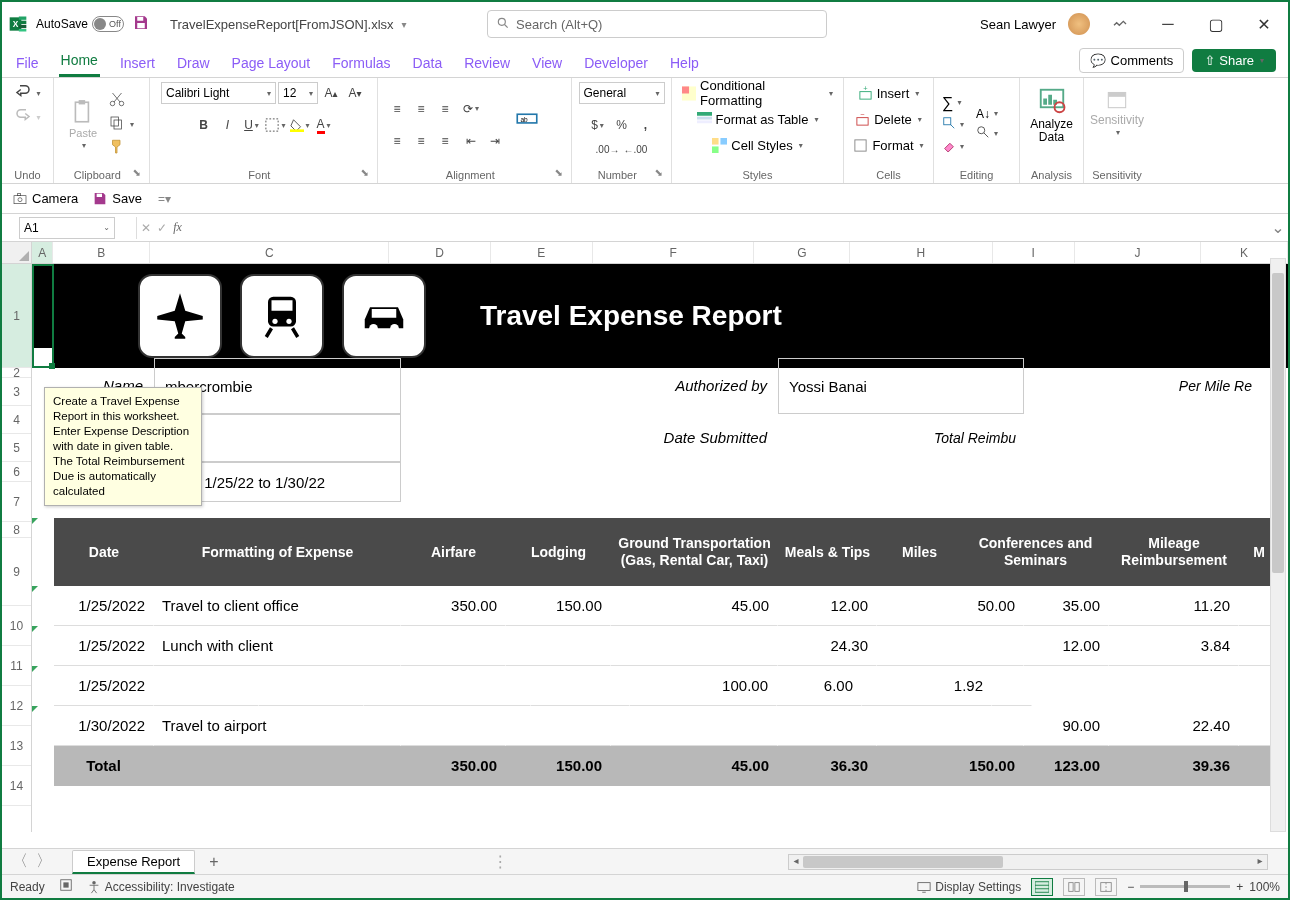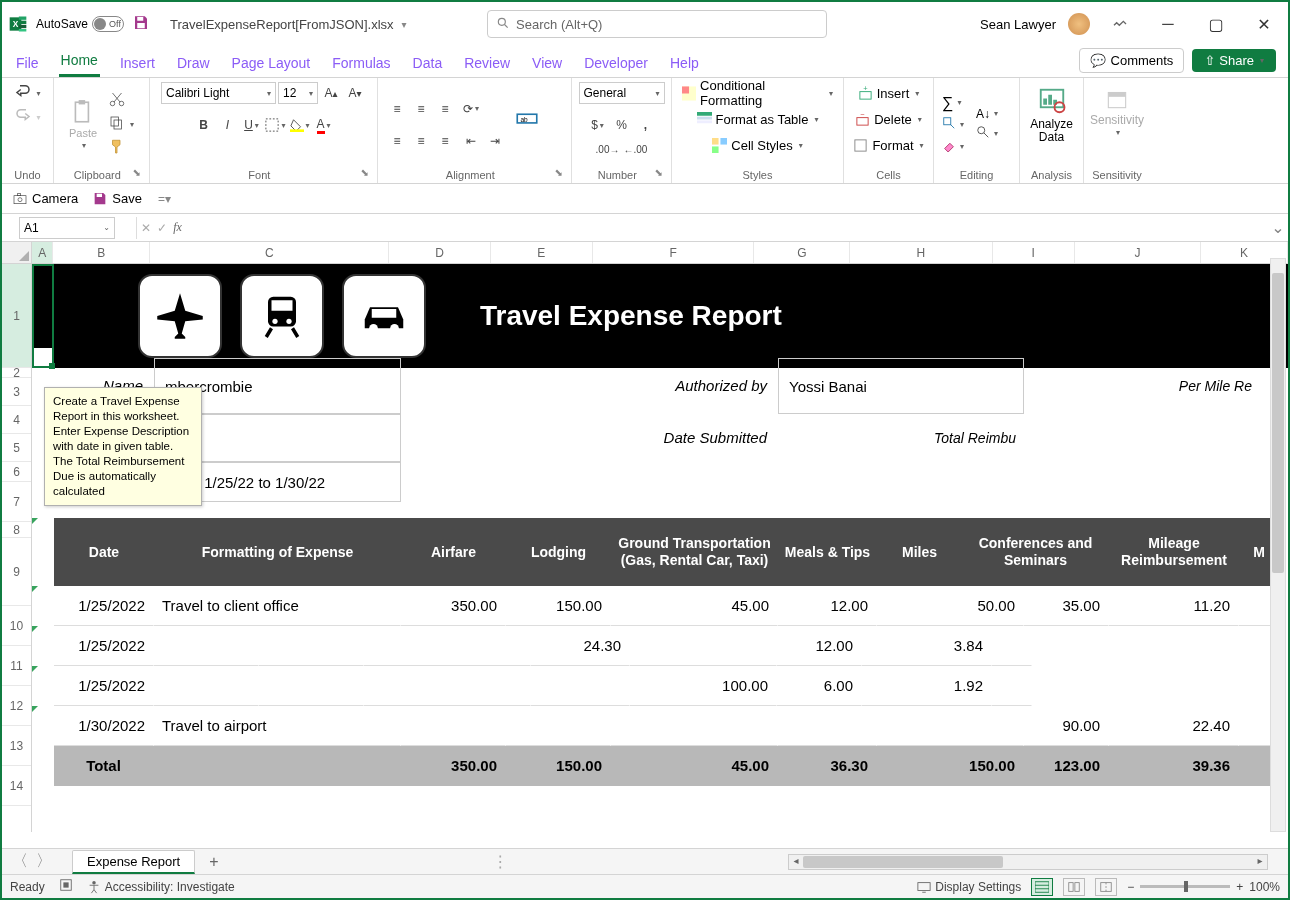--- a/index.html
+++ b/index.html
@@ -664,20 +664,21 @@
   <div class="cell tdata num" style="width:147px">50.00</div>
   <div class="cell tdata num" style="width:85px">35.00</div>
   <div class="cell tdata num" style="width:130px">11.20</div>
   <div class="cell tdata" style="width:40px"></div>
           </div>
           <div class="cellrow" style="height: 40px;">
             <div class="cell" style="width:22px;position:relative">
               <div class="tri"></div>
             </div>
   <div class="cell tdata" style="width:100px;justify-content:flex-end">1/25/2022</div>
+  <div class="cell tdata" style="width:247px">Lunch with client</div>
   <div class="cell tdata num" style="width:105px"></div>
   <div class="cell tdata num" style="width:105px"></div>
   <div class="cell tdata num" style="width:167px"></div>
   <div class="cell tdata num" style="width:99px">24.30</div>
   <div class="cell tdata num" style="width:147px"></div>
   <div class="cell tdata num" style="width:85px">12.00</div>
   <div class="cell tdata num" style="width:130px">3.84</div>
   <div class="cell tdata" style="width:40px"></div>
           </div>
           <div class="cellrow" style="height: 40px;">

